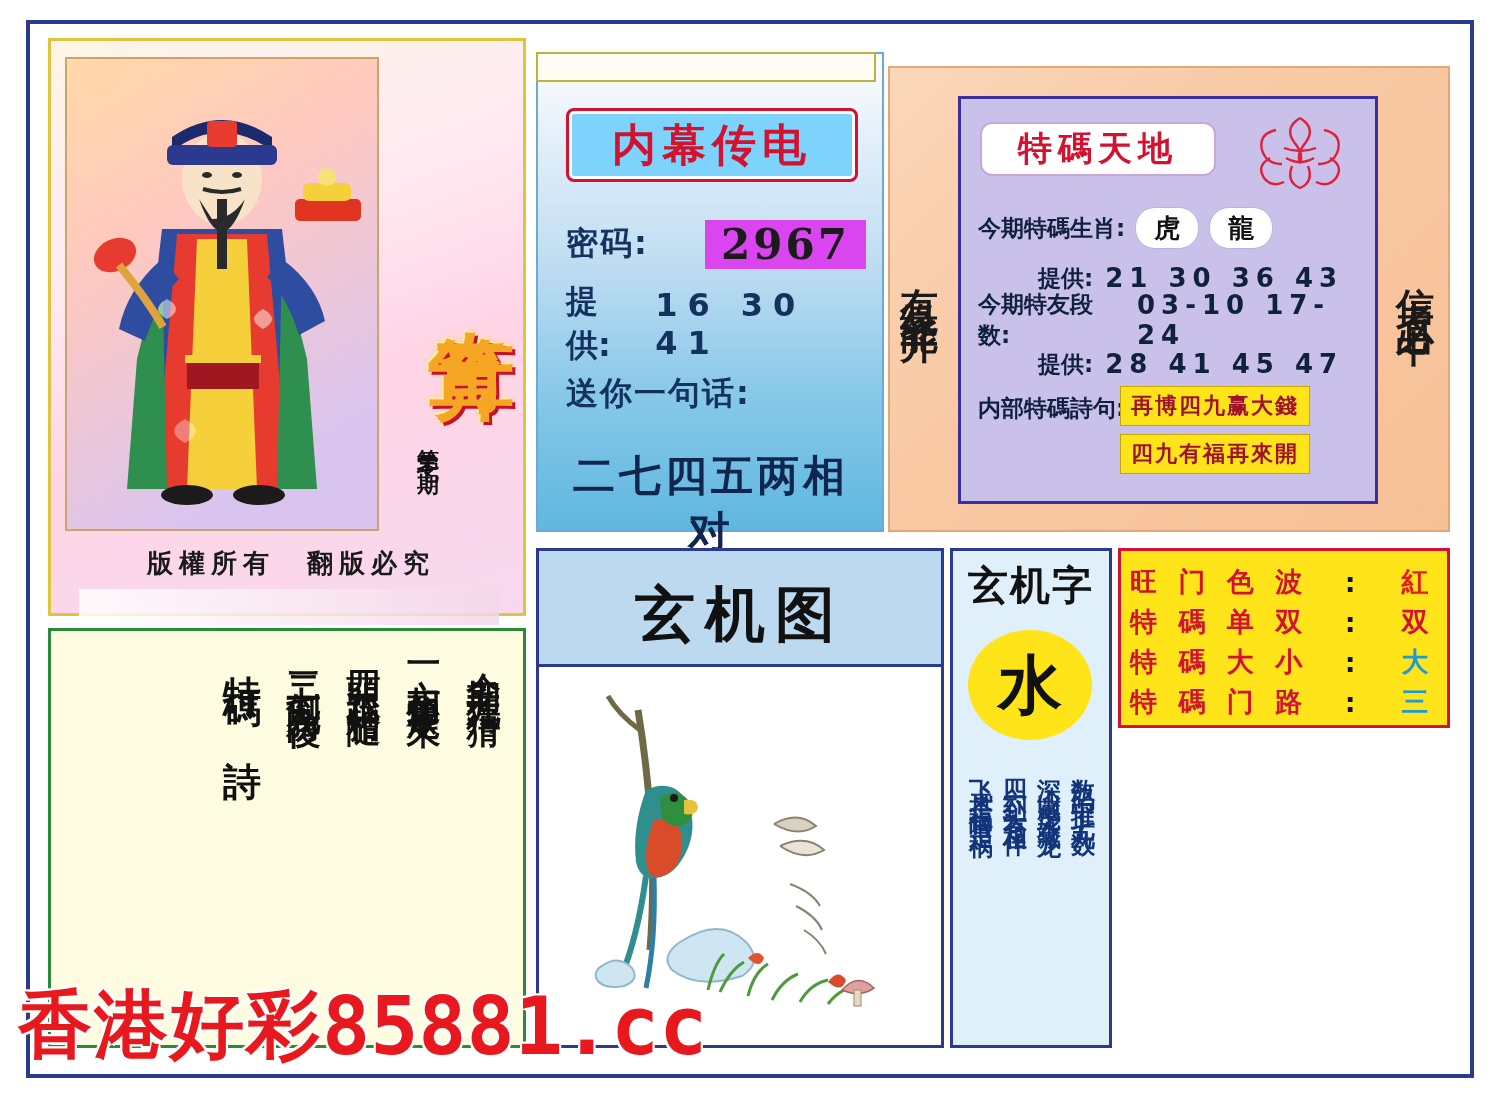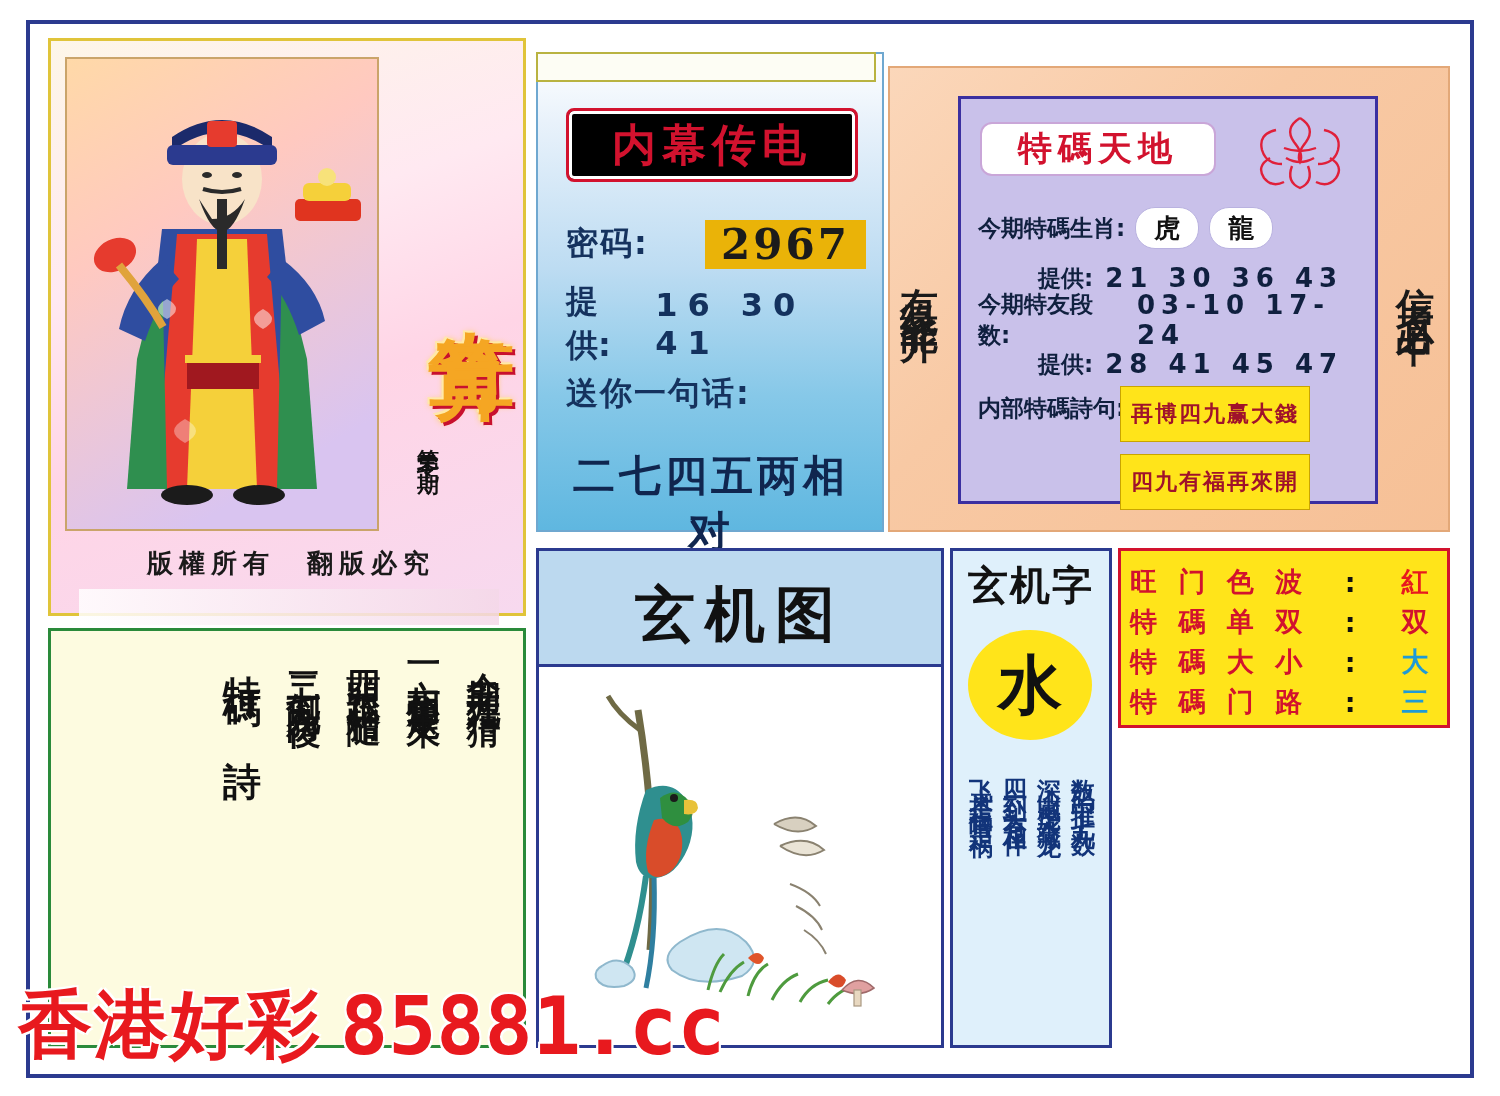--- a/index.html
+++ b/index.html
@@ -83,35 +83,35 @@
     background:linear-gradient(180deg,#ffffff 0%,#e9f2fb 14%,#bddcf2 45%,#86c8e8 72%,#5fb7e0 100%);
     border:2px solid #6fa8d0;
     box-sizing:border-box;
   }
   .inside-top-strip{
     position:absolute;left:536px;top:52px;width:340px;height:30px;
     background:#fdfdf4;border:2px solid #b9b341;box-sizing:border-box;
   }
   .banner-neimu{
     position:absolute;left:566px;top:108px;width:286px;height:68px;
-    background:#000000;border:3px solid #d2122e;border-radius:8px;
+    background:#7dd3fc;border:3px solid #d2122e;border-radius:8px;
     display:flex;align-items:center;justify-content:center;
     box-shadow:0 0 0 3px #fff inset;
     text-align:right;
   }
   .banner-neimu span{
     font-size:44px;font-weight:bold;color:#d2122e;letter-spacing:6px;
   }
   .mima-row{
     position:absolute;left:566px;top:218px;width:300px;height:52px;
     display:flex;align-items:center;gap:8px;justify-content:space-between;
   }
   .mima-label{font-size:32px;color:#15325e;font-weight:bold;letter-spacing:2px;}
   .mima-value{
-    background:#eab308;color:#1b1b1b;font-size:42px;font-weight:bold;
+    background:#d946ef;color:#1b1b1b;font-size:42px;font-weight:bold;
     padding:0 16px;letter-spacing:3px;font-family:"DejaVu Serif","Liberation Serif",serif;
   }
   .tigong-row{
     position:absolute;left:566px;top:300px;width:320px;height:48px;
     display:flex;align-items:center;gap:14px;
     font-size:32px;color:#15325e;font-weight:bold;
   }
   .tigong-row .nums{letter-spacing:10px;color:#14325e;}
   .songni{
     position:absolute;left:566px;top:372px;font-size:32px;color:#15325e;font-weight:bold;letter-spacing:2px;text-align:center;
@@ -164,21 +164,21 @@
   .row-line{
     position:absolute;left:978px;width:400px;height:40px;
     display:flex;align-items:center;gap:12px;
     font-size:23px;color:#10203f;font-weight:bold;
   }
   .row-line .nums{font-size:26px;letter-spacing:6px;color:#10203f;}
   .poem-tag{
     position:absolute;
     background:#ffe41a;border:1px solid #c9a400;
     font-size:22px;font-weight:bold;color:#a0122b;
-    padding:12px 10px;letter-spacing:2px;
+    padding:4px 10px;letter-spacing:2px;
   }
   
   .panel-xjt{
     position:absolute;left:536px;top:548px;width:408px;height:500px;
     border:3px solid #2b3a8f;background:#ffffff;box-sizing:border-box;
   }
   .xjt-head{
     position:absolute;left:539px;top:551px;width:402px;height:116px;
     background:#bcd9ef;display:flex;align-items:center;justify-content:center;
     border-bottom:3px solid #2b3a8f;box-sizing:border-box;
@@ -226,21 +226,21 @@
     position:absolute;left:1130px;width:308px;height:36px;
     display:flex;align-items:center;justify-content:space-between;
     font-size:27px;font-weight:bold;
   }
   .wang-label{color:#d2122e;letter-spacing:6px;}
   .wang-colon{color:#111;}
   .wang-val{width:46px;text-align:center;}
   
   .watermark{
     position:absolute;left:18px;top:978px;width:950px;height:96px;
-    display:flex;align-items:center;gap:18px;
+    display:flex;align-items:center;
     pointer-events:none;
   }
   .wm-cn{
     font-size:74px;font-weight:bold;color:#e8191e;
     text-shadow:2px 2px 0 #fff,-2px -2px 0 #fff,2px -2px 0 #fff,-2px 2px 0 #fff;
     letter-spacing:2px;
   }
   .wm-num{
     font-size:80px;font-weight:bold;color:#e8191e;
     font-family:"DejaVu Sans Mono","Liberation Mono",monospace;
@@ -369,21 +369,21 @@
     <span class="nums">03-10    17-24</span>
   </div>
   <div class="row-line" style="top:344px;padding-left:60px;">
     <span>提供:</span>
     <span class="nums">28  41    45  47</span>
   </div>
   <div class="row-line" style="top:388px;">
     <span>内部特碼詩句:</span>
   </div>
   <div class="poem-tag" style="left:1120px;top:386px;">再博四九赢大錢</div>
-  <div class="poem-tag" style="left:1120px;top:434px;margin-top:20px;">四九有福再來開</div>
+  <div class="poem-tag" style="left:1120px;top:434px;">四九有福再來開</div>
 
   <div class="panel-xjt"></div>
   <div class="xjt-head">
     <span>玄机图</span>
   </div>
   <div class="xjt-img">
     <svg viewBox="0 0 396 374" xmlns="http://www.w3.org/2000/svg">
       <rect x="0" y="0" width="396" height="374" fill="#ffffff"></rect>
 
       <path d="M96 40 q10 60 14 130 q2 60 -2 110" stroke="#6f6a45" stroke-width="7" fill="none"></path>

